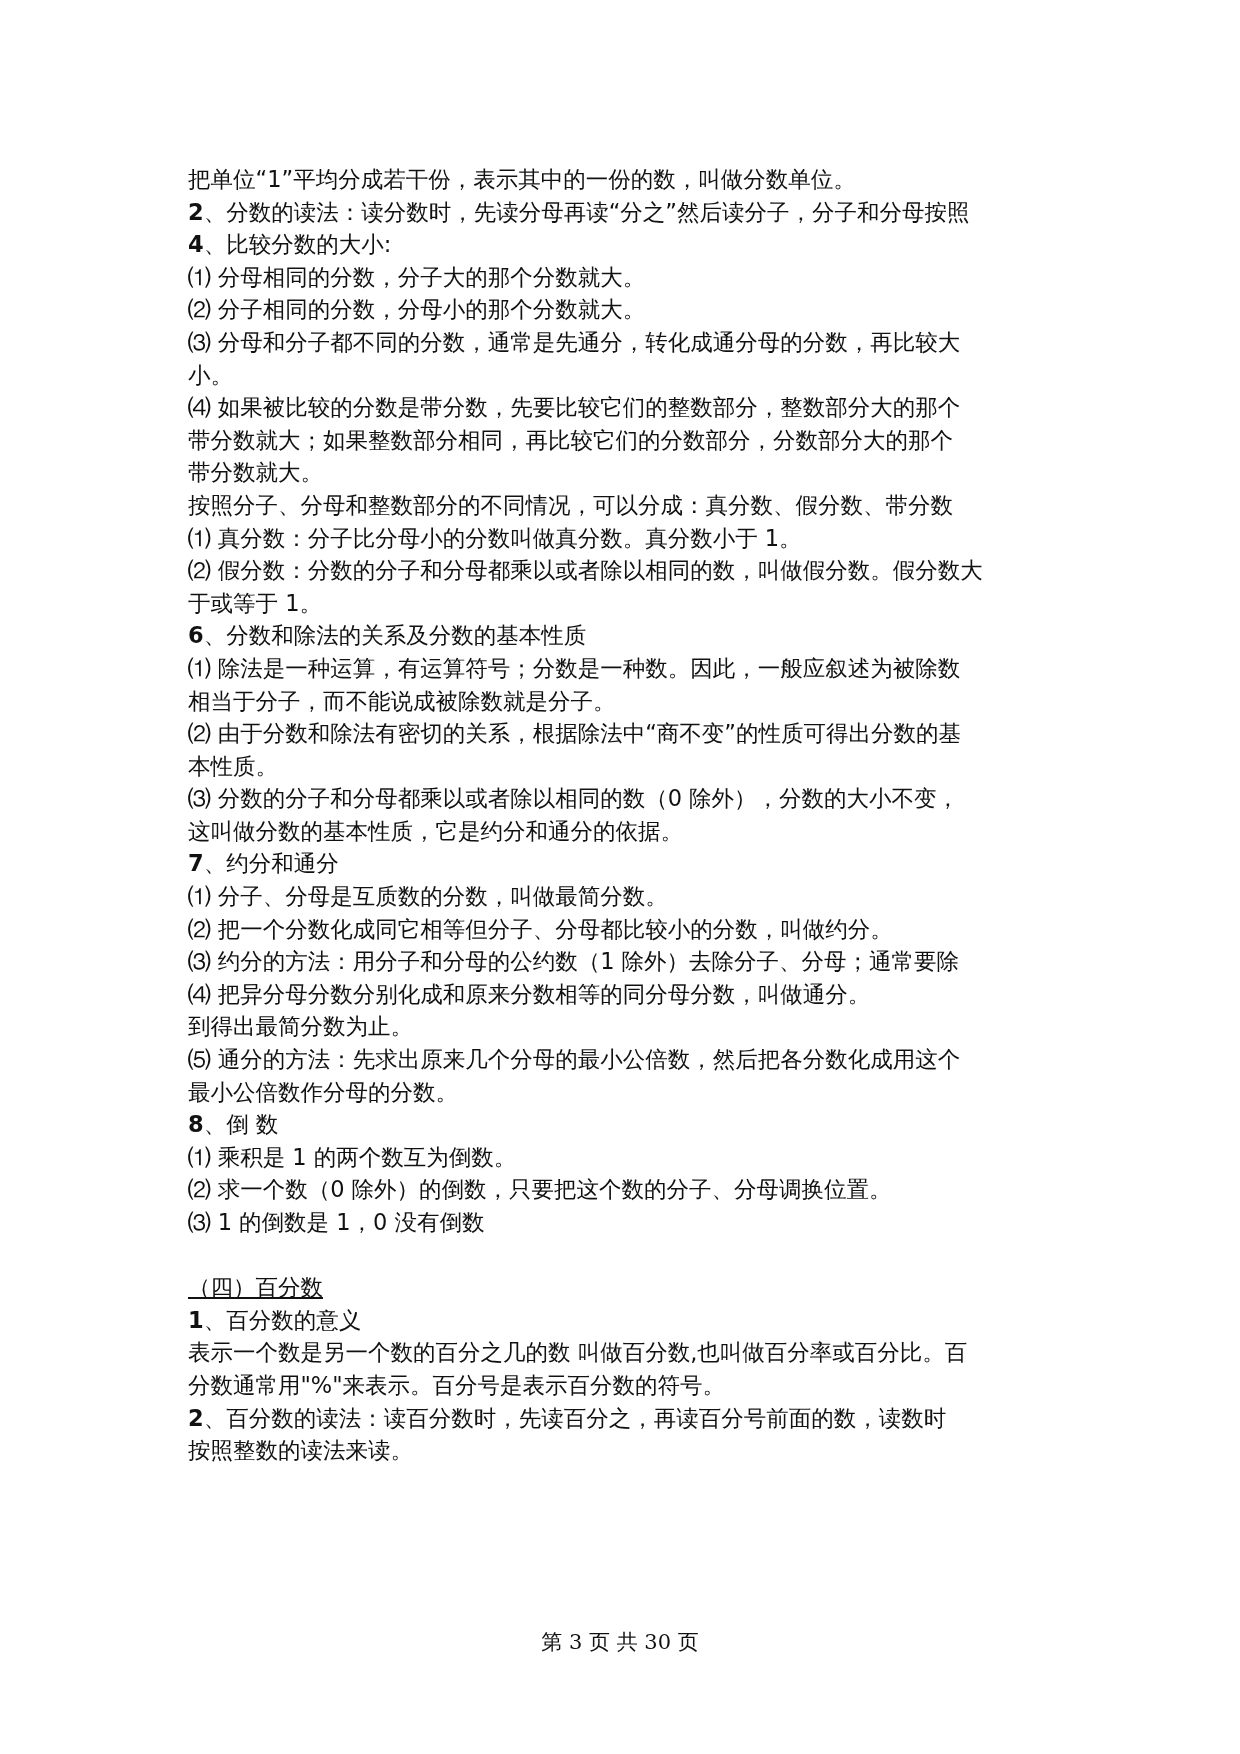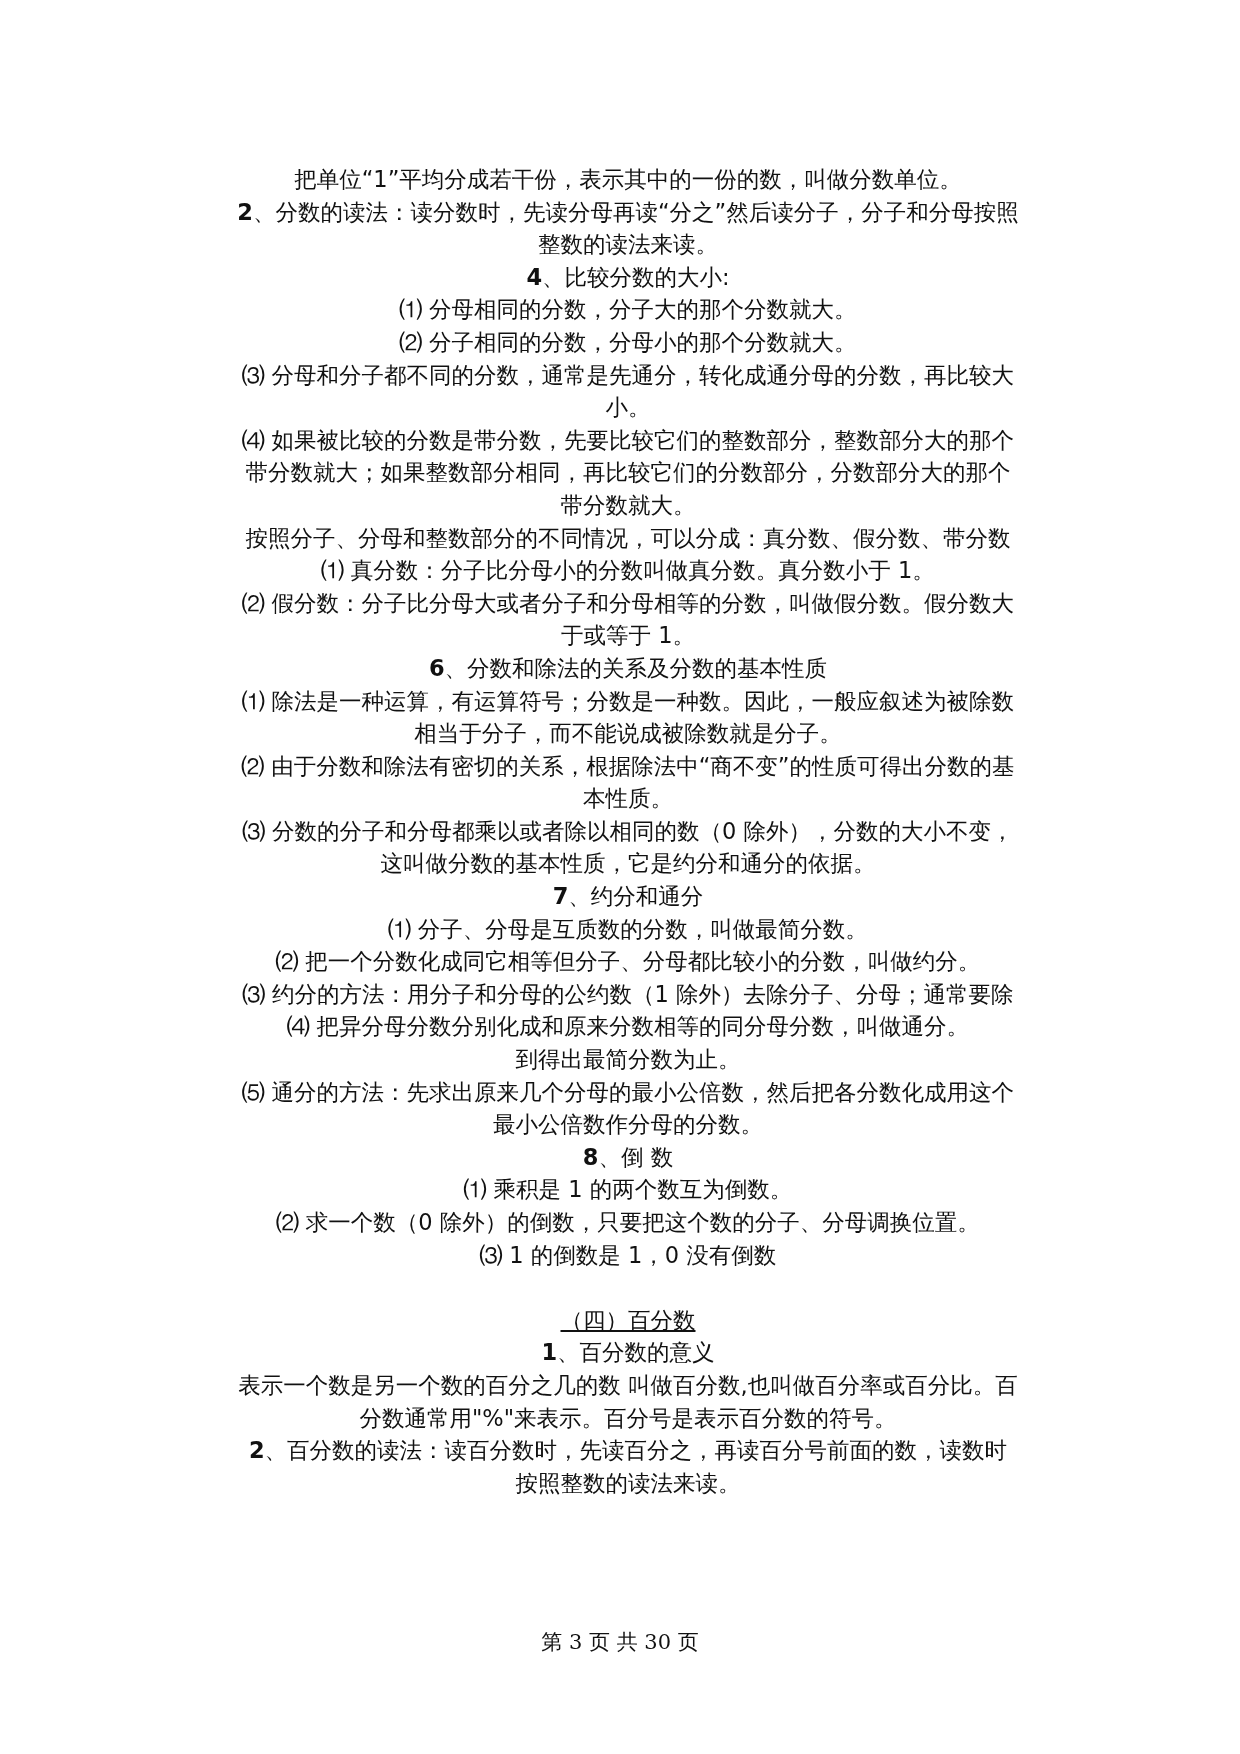--- a/index.html
+++ b/index.html
@@ -1,50 +1,49 @@
 <!DOCTYPE html>
 <html><head>
 <meta charset="utf-8">
 <style>
   html, body { margin: 0; padding: 0; background: #ffffff; }
   body { width: 1240px; height: 1754px; position: relative; overflow: hidden; }
   .page { position: absolute; left: 0; top: 0; width: 1240px; height: 1754px; background: #ffffff; }
   .content {
     position: absolute; left: 188px; top: 163px; width: 880px;
-    font-family: "DejaVu Sans", sans-serif; font-size: 22.5px; color: #111111; text-align: center;
+    font-family: "DejaVu Sans", sans-serif; font-size: 22.5px; color: #111111;
   }
   .line { height: 32.6px; line-height: 32.6px; white-space: nowrap; }
   .num { font-weight: bold; }
   .blank { height: 32.6px; }
   .underline { text-decoration: underline; }
   .footer {
     position: absolute; left: 0; width: 1240px; top: 1628px; text-align: center;
     font-family: "DejaVu Serif", serif; font-size: 21px; color: #111111;
   }
 </style>
 </head>
 <body>
 
 <div class="page">
   <div class="content">
     <div id="main-lines">
         <div class="line"><span>把单位“1”平均分成若干份，表示其中的一份的数，叫做分数单位。</span></div>
         <div class="line"><span class="num">2</span><span>、分数的读法：读分数时，先读分母再读“分之”然后读分子，分子和分母按照</span></div>
-        <div class="line"><span>整数的读法来读。</span></div>
         <div class="line"><span class="num">4</span><span>、比较分数的大小:</span></div>
         <div class="line"><span>⑴ 分母相同的分数，分子大的那个分数就大。</span></div>
         <div class="line"><span>⑵ 分子相同的分数，分母小的那个分数就大。</span></div>
         <div class="line"><span>⑶ 分母和分子都不同的分数，通常是先通分，转化成通分母的分数，再比较大</span></div>
         <div class="line"><span>小。</span></div>
         <div class="line"><span>⑷ 如果被比较的分数是带分数，先要比较它们的整数部分，整数部分大的那个</span></div>
         <div class="line"><span>带分数就大；如果整数部分相同，再比较它们的分数部分，分数部分大的那个</span></div>
         <div class="line"><span>带分数就大。</span></div>
         <div class="line"><span>按照分子、分母和整数部分的不同情况，可以分成：真分数、假分数、带分数</span></div>
         <div class="line"><span>⑴ 真分数：分子比分母小的分数叫做真分数。真分数小于 1。</span></div>
-        <div class="line"><span>⑵ 假分数：分子比分母大或者分子和分母相等的分数，叫做假分数。假分数大</span></div>
+        <div class="line"><span>⑵ 假分数：分数的分子和分母都乘以或者除以相同的数，叫做假分数。假分数大</span></div>
         <div class="line"><span>于或等于 1。</span></div>
         <div class="line"><span class="num">6</span><span>、分数和除法的关系及分数的基本性质</span></div>
         <div class="line"><span>⑴ 除法是一种运算，有运算符号；分数是一种数。因此，一般应叙述为被除数</span></div>
         <div class="line"><span>相当于分子，而不能说成被除数就是分子。</span></div>
         <div class="line"><span>⑵ 由于分数和除法有密切的关系，根据除法中“商不变”的性质可得出分数的基</span></div>
         <div class="line"><span>本性质。</span></div>
         <div class="line"><span>⑶ 分数的分子和分母都乘以或者除以相同的数（0 除外），分数的大小不变，</span></div>
         <div class="line"><span>这叫做分数的基本性质，它是约分和通分的依据。</span></div>
         <div class="line"><span class="num">7</span><span>、约分和通分</span></div>
         <div class="line"><span>⑴ 分子、分母是互质数的分数，叫做最简分数。</span></div>

